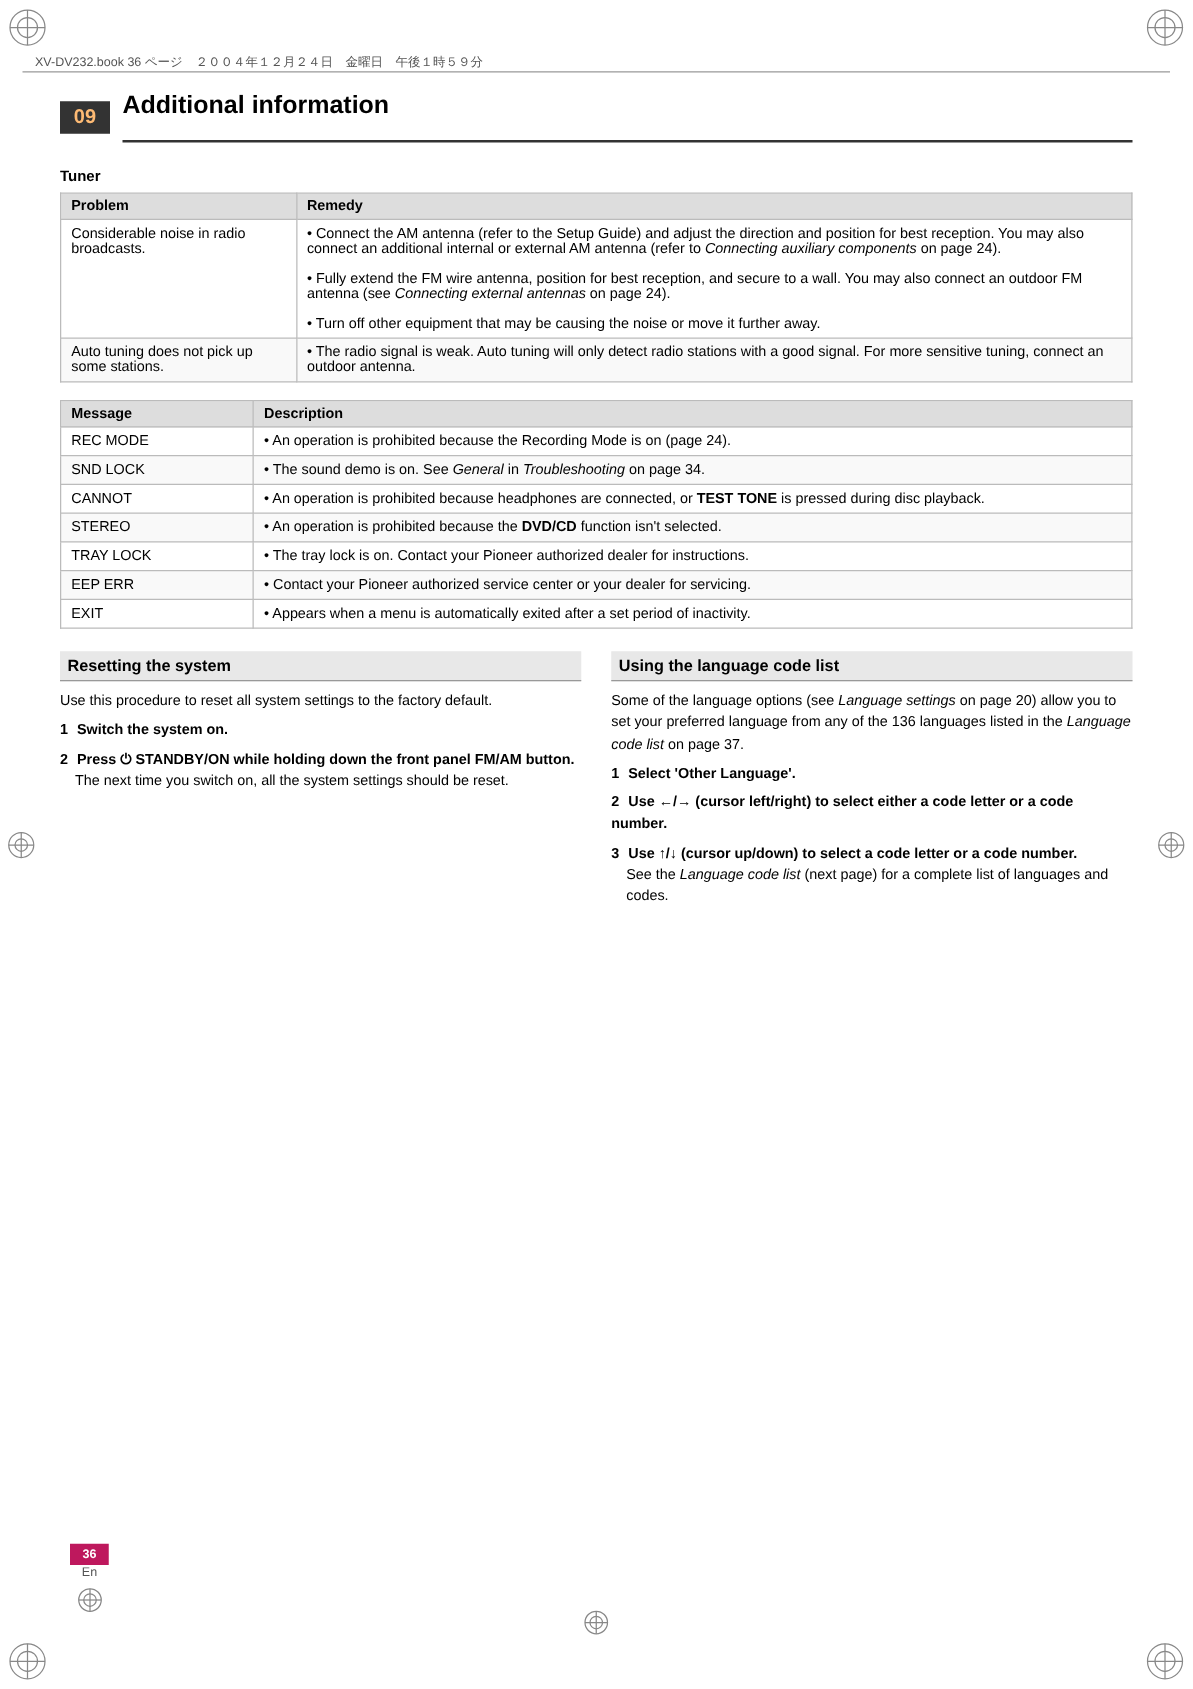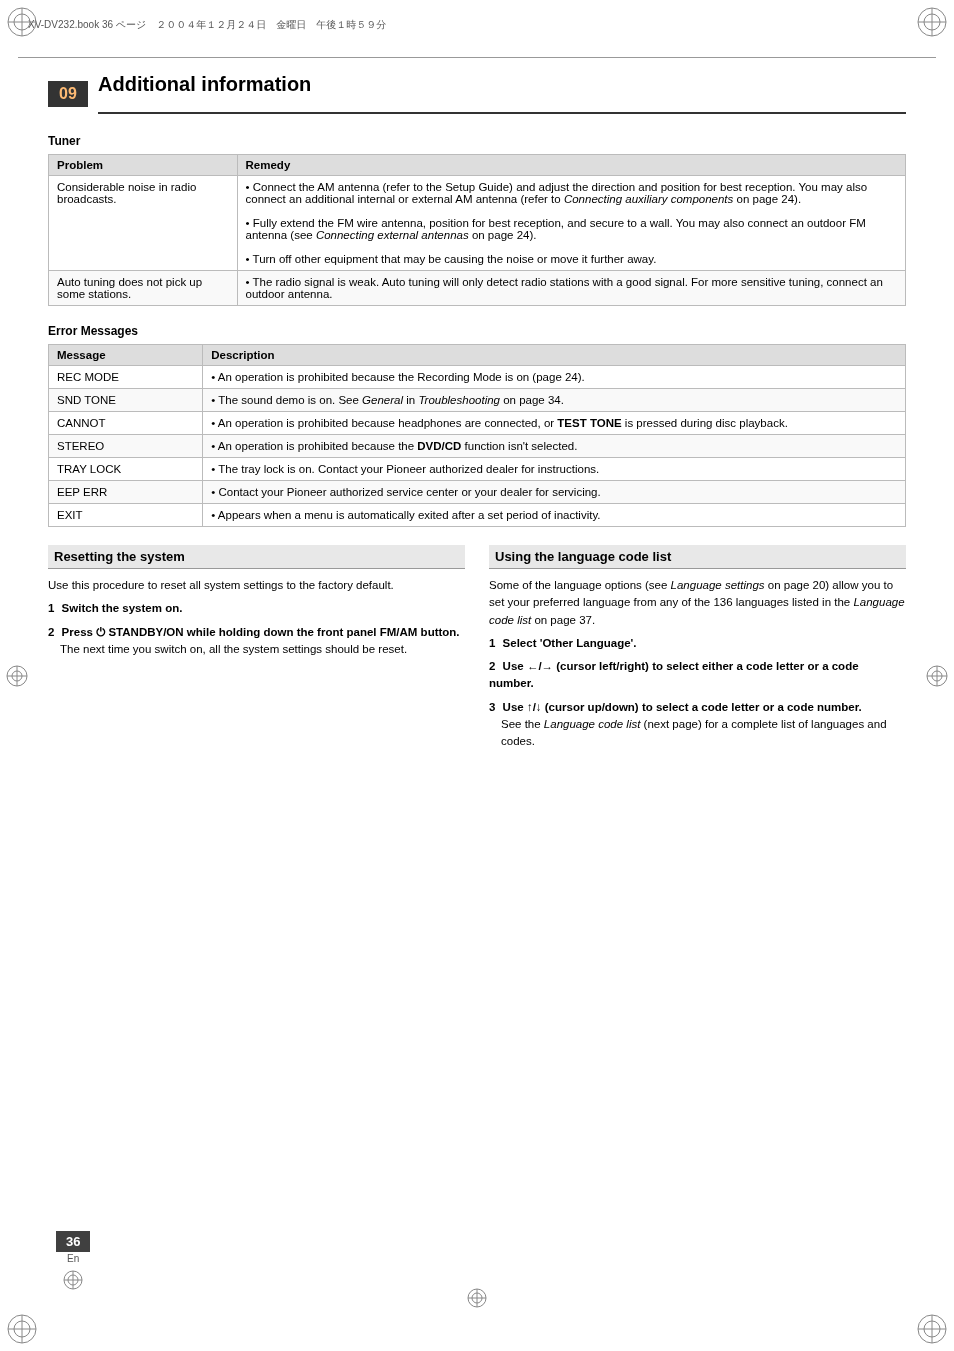--- a/index.html
+++ b/index.html
@@ -44,21 +44,21 @@
 
     
     .header-bar {
       position: absolute;
       top: 18px;
       left: 18px;
       right: 18px;
       height: 40px;
       border-bottom: 1px solid #999;
       display: flex;
-      align-items: flex-start;
+      align-items: flex-end;
       font-size: 10px;
       color: #555;
       padding-left: 10px;
     }
 
     
     .main-content {
       position: absolute;
       top: 58px;
       left: 28px;
@@ -174,23 +174,23 @@
     
     .page-number-box {
       position: absolute;
       bottom: 28px;
       left: 28px;
       display: flex;
       flex-direction: column;
       align-items: center;
     }
     .page-num-badge {
-      background: #404040;
+      background: #be185d;
       color: #fff;
-      font-size: 13px;
+      font-size: 10px;
       font-weight: bold;
       padding: 3px 10px;
     }
     .page-en {
       font-size: 10px;
       color: #555;
       margin-top: 1px;
     }
 
     
@@ -277,35 +277,34 @@
           • Turn off other equipment that may be causing the noise or move it further away.
         </td>
       </tr>
       <tr>
         <td>Auto tuning does not pick up some stations.</td>
         <td>• The radio signal is weak. Auto tuning will only detect radio stations with a good signal. For more sensitive tuning, connect an outdoor antenna.</td>
       </tr>
     </tbody>
   </table>
 
-  <div class="section-heading">Error Messages</div>
   <table>
     <thead>
       <tr>
         <th style="width:18%">Message</th>
         <th>Description</th>
       </tr>
     </thead>
     <tbody>
       <tr>
         <td class="msg-code">REC MODE</td>
         <td>• An operation is prohibited because the Recording Mode is on (page 24).</td>
       </tr>
       <tr>
-        <td class="msg-code">SND TONE</td>
+        <td class="msg-code">SND LOCK</td>
         <td>• The sound demo is on. See <em>General</em> in <em>Troubleshooting</em> on page 34.</td>
       </tr>
       <tr>
         <td class="msg-code">CANNOT</td>
         <td>• An operation is prohibited because headphones are connected, or <strong>TEST TONE</strong> is pressed during disc playback.</td>
       </tr>
       <tr>
         <td class="msg-code">STEREO</td>
         <td>• An operation is prohibited because the <strong>DVD/CD</strong> function isn't selected.</td>
       </tr>

